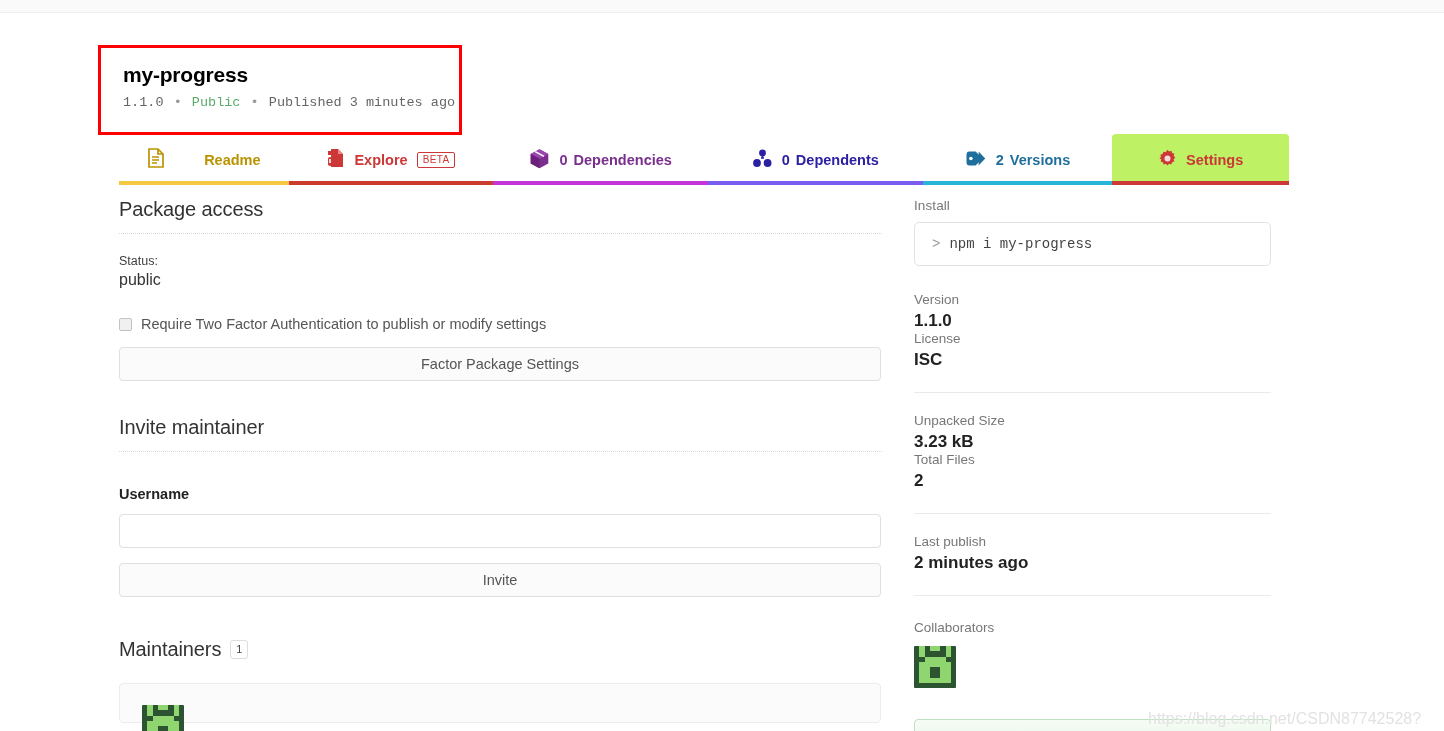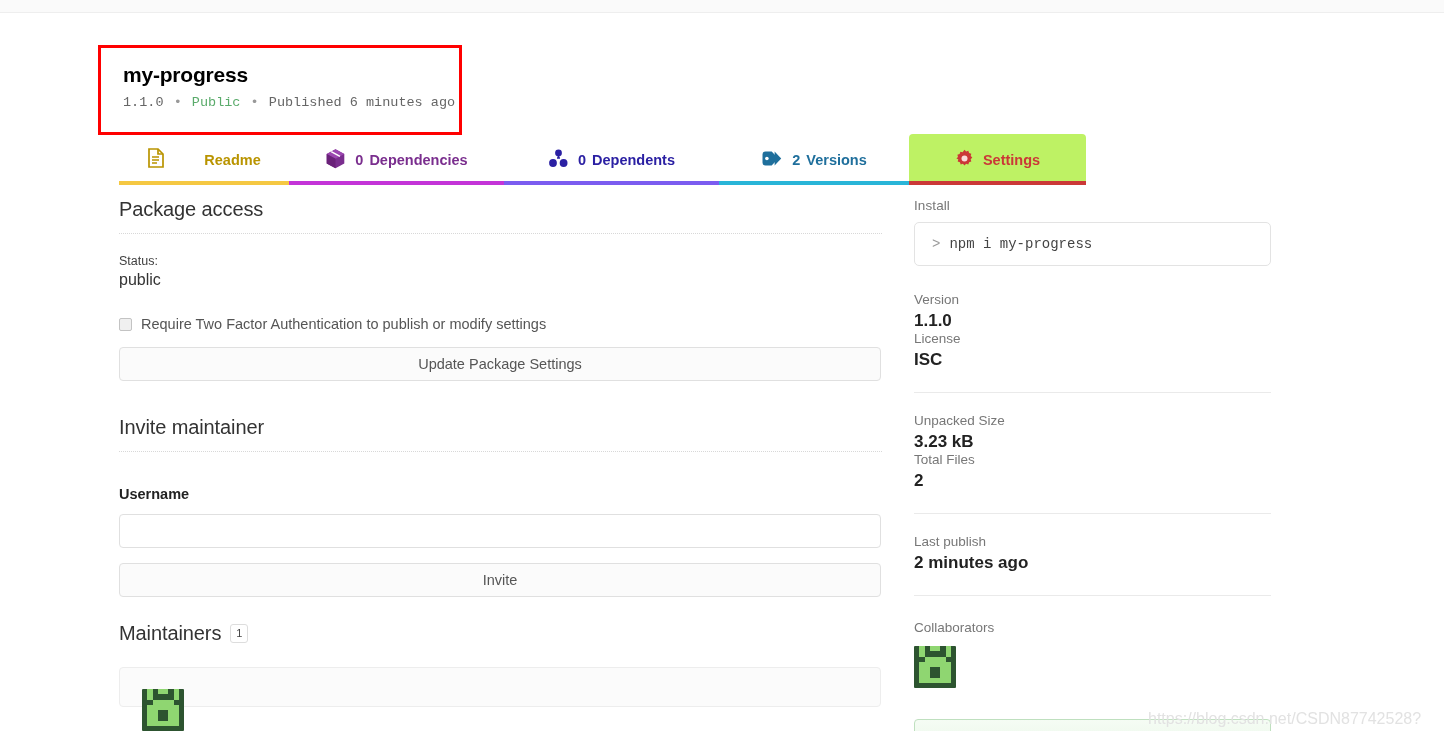--- a/index.html
+++ b/index.html
@@ -184,21 +184,21 @@
     font-size: 14.5px;
     color: #333333;
     padding: 0 10px;
     font-family: "Liberation Sans", sans-serif;
   }
 
   .maintainers-head {
     display: flex;
     align-items: center;
     gap: 9px;
-    margin-top: 25px;
+    margin-top: 41px;
   }
   .count-chip {
     border: 1px solid #dddddd;
     border-radius: 3px;
     font-size: 11px;
     color: #444444;
     padding: 2px 5px 3px;
     line-height: 12px;
     background: #ffffff;
   }
@@ -310,38 +310,52 @@
 
 <div class="page">
 
   <div class="pkg-header">
     <div class="pkg-name">my-progress</div>
     <div class="pkg-meta">
       <span>1.1.0</span>
       <span class="sep">•</span>
       <span class="public">Public</span>
       <span class="sep">•</span>
-      <span>Published 6 minutes ago</span>
+      <span>Published 3 minutes ago</span>
     </div>
   </div>
 
   <div class="tabs">
 
     <div class="tab tab-readme">
       <span>
         <svg width="18" height="20" viewBox="0 0 18 20">
           <path d="M2 1h9l5 5v13H2z" fill="#ffffff" stroke="#b99400" stroke-width="1.7"></path>
           <path d="M11 1v5h5" fill="none" stroke="#b99400" stroke-width="1.7"></path>
           <path d="M5 9h7M5 12h7M5 15h5" stroke="#b99400" stroke-width="1.5"></path>
         </svg>
       </span>
       <span>Readme</span>
       <span class="bar" style="background:#f5c842"></span>
     </div>
 
+    <div class="tab tab-explore">
+      <span>
+        <svg width="18" height="20" viewBox="0 0 18 20">
+          <path d="M4 1h7l5 5v13H4z" fill="#cb3837"></path>
+          <path d="M11 1v5h5" fill="#e88a89"></path>
+          <rect x="1" y="3" width="4" height="4" fill="#cb3837"></rect>
+          <rect x="1" y="9" width="4" height="9" rx="2" fill="#cb3837"></rect>
+          <rect x="2.2" y="11" width="1.6" height="4" fill="#ffffff"></rect>
+        </svg>
+      </span>
+      <span>Explore</span>
+      <span class="beta-badge">BETA</span>
+      <span class="bar" style="background:#cb3c2e"></span>
+    </div>
 
     <div class="tab tab-deps">
       <span>
         <svg width="21" height="21" viewBox="0 0 21 21">
           <path d="M10.5 1.3 19.3 6v9.5l-8.8 4.7-8.8-4.7V6z" fill="#7a2e8e"></path>
           <path d="M10.5 1.3 19.3 6l-8.8 4.7L1.7 6z" fill="#9b46b0"></path>
           <path d="M10.5 10.7v9.5L1.7 15.5V6z" fill="#6a2179"></path>
           <path d="M6.2 3.6 15 8.3" stroke="#ffffff" stroke-width="1.5"></path>
         </svg>
       </span>
@@ -397,21 +411,21 @@
       <div class="dotted-rule"></div>
 
       <div class="field-label">Status:</div>
       <div class="field-value">public</div>
 
       <div class="checkbox-row">
         <span class="checkbox-box"></span>
         <span class="checkbox-label">Require Two Factor Authentication to publish or modify settings</span>
       </div>
 
-      <div class="btn-wide">Update Package Settings</div>
+      <div class="btn-wide">Factor Package Settings</div>
 
       <div class="section-title" style="margin-top:35px">Invite maintainer</div>
       <div class="dotted-rule"></div>
 
       <div class="label-strong">Username</div>
       <input class="text-input" type="text" placeholder="" style="">
 
       <div class="btn-wide">Invite</div>
 
       <div class="maintainers-head">

